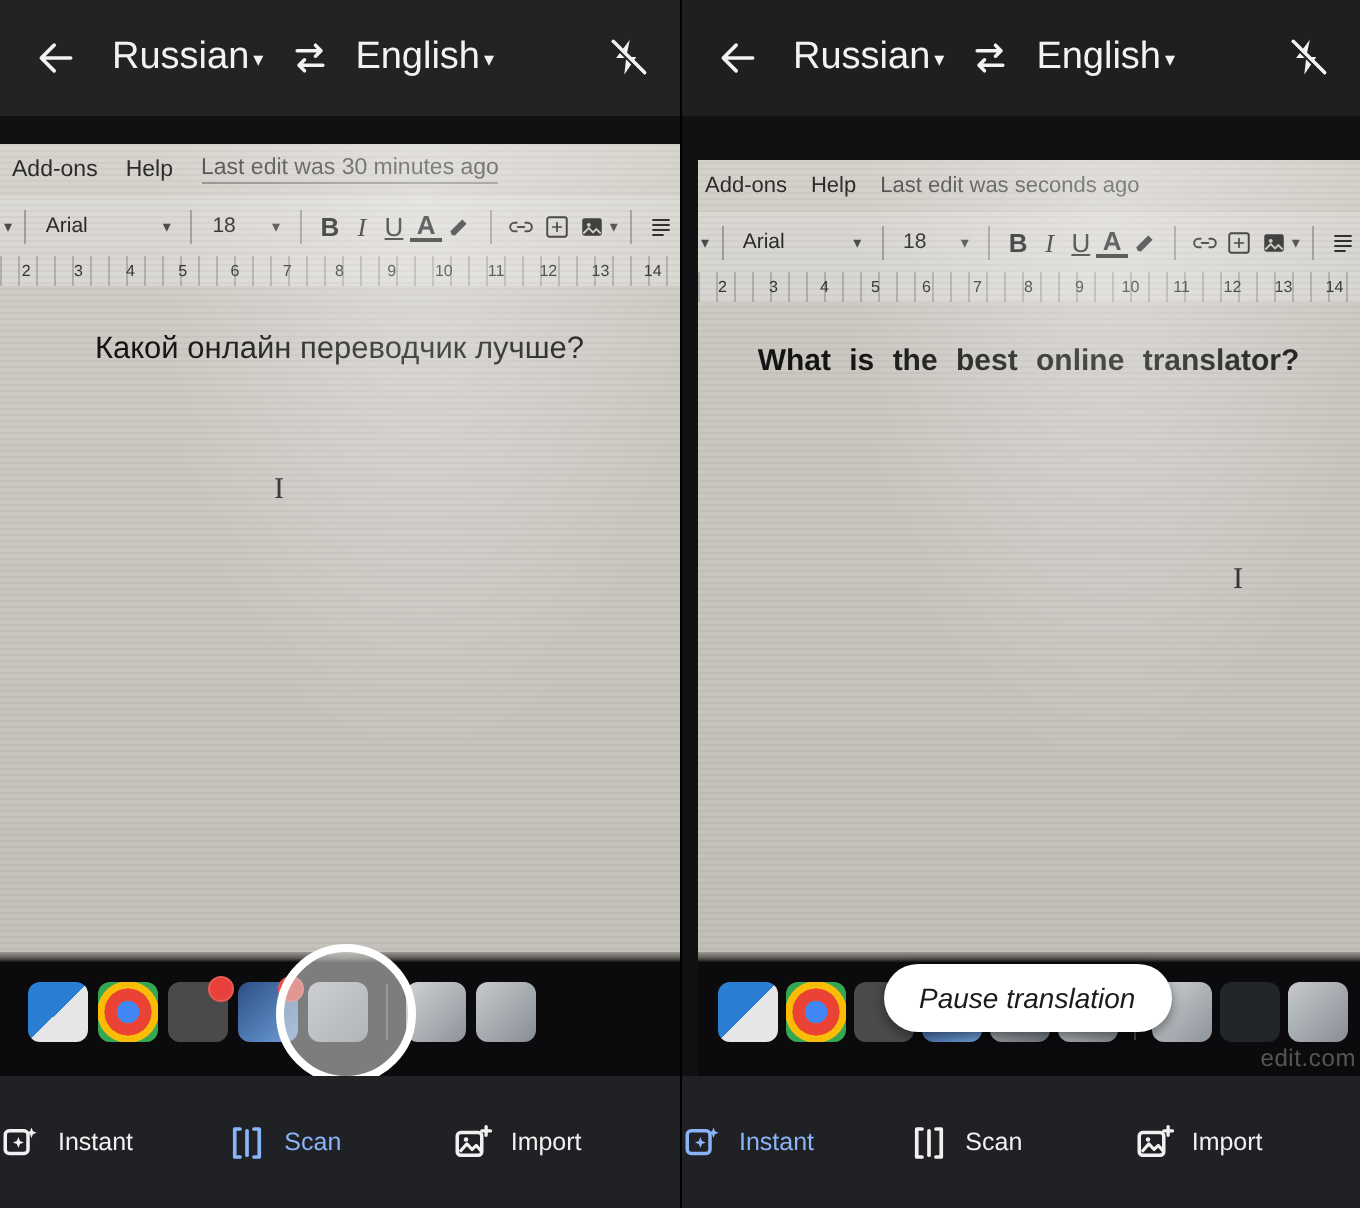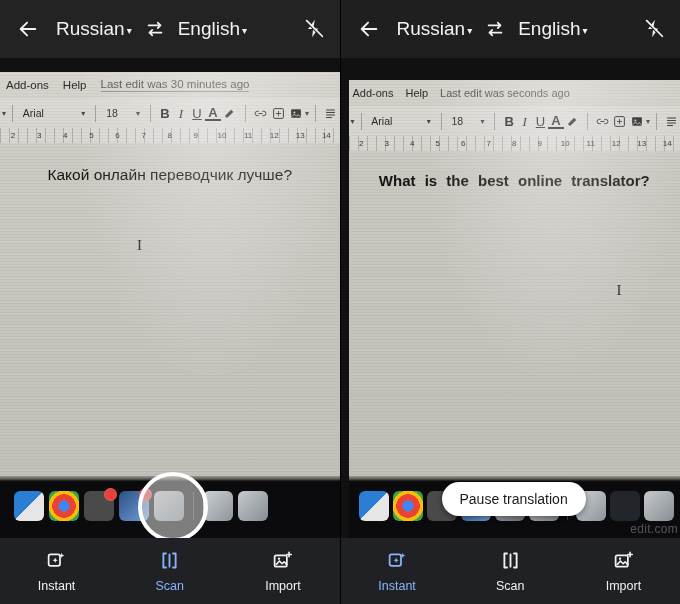--- a/index.html
+++ b/index.html
@@ -92,29 +92,29 @@
          background:#e8403a;border:1px solid #fff2;}
   .dock-sep{width:1px;height:28px;background:#44444a;margin:0 4px;}
 
   
   .focusring{position:absolute;width:62px;height:62px;border-radius:50%;
      border:4px solid #fff;background:rgba(220,220,220,.55);z-index:20;}
 
   
   .pill{position:absolute;background:#fff;color:#1b1b1b;border-radius:22px;
         padding:9px 18px;font-size:14px;white-space:nowrap;z-index:25;
-        box-shadow:0 2px 6px rgba(0,0,0,.45);}
+        box-shadow:0 2px 6px rgba(0,0,0,.45);font-style:italic;}
 
   .watermark{position:absolute;right:2px;bottom:2px;color:rgba(255,255,255,.30);
       font-size:12px;letter-spacing:.3px;z-index:30;}
 
   
   .bottomnav{position:absolute;left:0;bottom:0;width:100%;height:66px;background:#202124;
      display:flex;align-items:center;z-index:45;}
-  .navitem{flex:1;display:flex;flex-direction:column;align-items:center;justify-content:flex-start;gap:8px;}
+  .navitem{flex:1;display:flex;flex-direction:row;align-items:center;justify-content:flex-start;gap:8px;}
   .navlabel{font-size:12.5px;color:#f1f1f1;}
   .navitem.active .navlabel{color:#8ab4f8;}
   .naviconbox{height:22px;display:flex;align-items:center;justify-content:center;}
 </style>
 </head>
 <body>
 
 <div class="screen">
 
   <div class="panel left">

